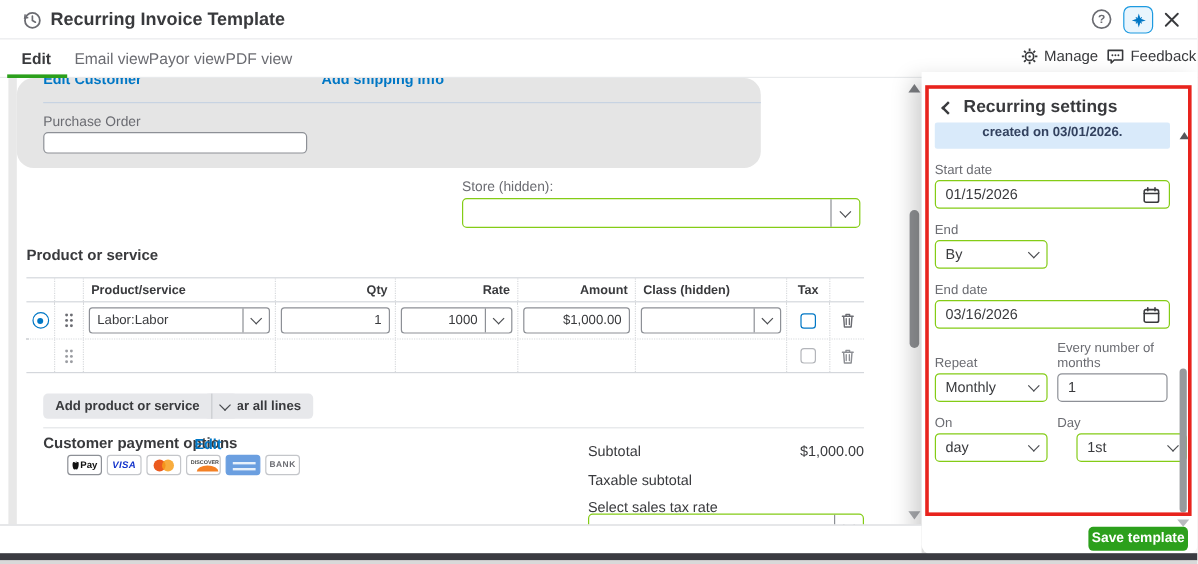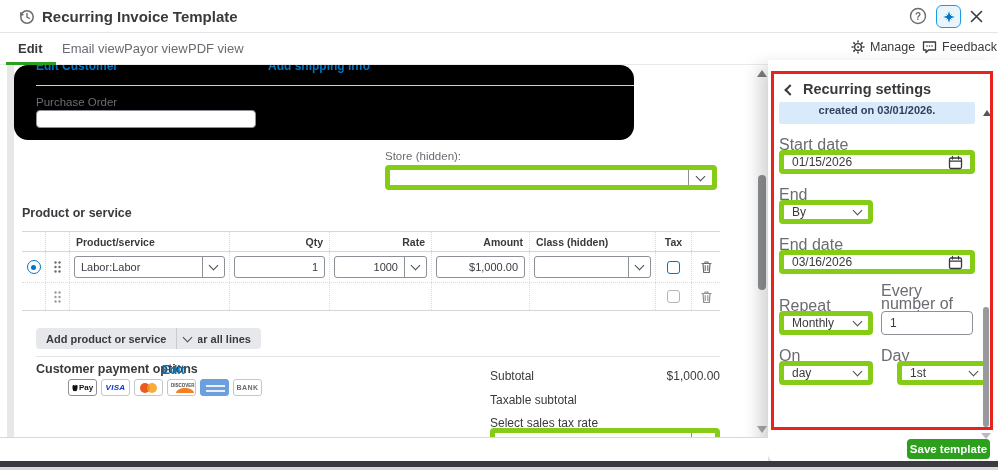--- a/index.html
+++ b/index.html
@@ -17,27 +17,27 @@
 
   
   .tabbar { position:absolute; left:0; top:33px; width:998px; height:32px; background:#fff; border-bottom:1px solid #e8eaec; }
   .tab { position:absolute; top:8px; font-size:13px; color:#6b6c72; cursor:pointer; }
   .tab.active { color:#393a3d; font-weight:700; }
   .tab-underline { position:absolute; left:6px; top:29px; width:50px; height:3px; background:#2ca01c; }
   .tab-action { position:absolute; top:7px; display:flex; align-items:flex-start; gap:5px; font-size:12.5px; color:#393a3d; cursor:pointer; }
 
   
   .left-strip { position:absolute; left:7px; top:65px; width:7px; height:372px; background:#e8e8e8; }
-  .blue-block { position:absolute; left:14px; top:65px; width:620px; height:75px; background:#000000; overflow:hidden;border-radius:14px; }
+  .blue-block { position:absolute; left:14px; top:65px; width:620px; height:75px; background:#e5e5e5; overflow:hidden;border-radius:14px; }
   .blue-link { position:absolute; font-size:12px; font-weight:700; color:#0077c5; cursor:pointer; }
   .blue-divider { position:absolute; left:22px; top:20px; width:680px; height:1px; background:#c7d3e2; }
   .field-label { position:absolute; font-size:11.5px; color:#6b6c72; }
   .text-input { position:absolute; border:1px solid #8d9096; border-radius:4px; background:#fff; font-family:"Liberation Sans",sans-serif; font-size:12px; color:#393a3d; padding:0 8px; }
 
-  .ctl { position:absolute; display:flex; align-items:center; border:5px solid #84cc16; border-radius:4px; background:#fff; font-size:12px; color:#393a3d; cursor:pointer; }
+  .ctl { position:absolute; display:flex; align-items:center; border:1px solid #84cc16; border-radius:4px; background:#fff; font-size:12px; color:#393a3d; cursor:pointer; }
   .ctl .ctl-text { flex:1; padding:0 8px; white-space:nowrap; overflow:hidden; }
   .ctl .chev-box { width:24px; align-self:stretch; border-left:1px solid #8d9096; display:flex; align-items:center; justify-content:center; }
   .ctl .chev-plain { width:22px; display:flex; align-items:center; justify-content:center; }
   .chevron { width:7px; height:7px; border-right:1.6px solid #4a4c50; border-bottom:1.6px solid #4a4c50; transform:rotate(45deg); margin-top:-3px; }
 
   .section-title { position:absolute; left:22px; top:206px; font-size:12.5px; font-weight:700; color:#393a3d; }
 
   
   .ptable { position:absolute; left:22px; top:231px; width:698px; }
   .trow { display:flex; }
@@ -63,21 +63,21 @@
   
   .gray-btn { position:absolute; top:328px; height:21px; display:flex; align-items:center; background:#e7e8eb; border:none; border-radius:4px; font-family:"Liberation Sans",sans-serif; font-size:11px; font-weight:700; color:#393a3d; cursor:pointer; }
   .gray-btn .seg { padding:0 10px; }
   .gray-btn .seg-chev { width:22px; align-self:stretch; border-left:1px solid #c9cbcf; display:flex; align-items:center; justify-content:center; }
 
   .hr-light { position:absolute; background:#e3e5e8; height:1px; }
 
   
   .pay-title { position:absolute; left:36px; top:362px; font-size:12.5px; font-weight:700; }
   .pay-edit { position:absolute; left:162px; top:363px; font-size:12px; font-weight:700; color:#0077c5; cursor:pointer; }
-  .badges { position:absolute; left:36px; top:379px; display:flex; gap:4px;padding-left:32px; }
+  .badges { position:absolute; left:24px; top:379px; display:flex; gap:4px;padding-left:32px; }
   .badge { width:29px; height:17px; border:1px solid #c4c6ca; border-radius:3px; background:#fff; display:flex; align-items:center; justify-content:center; overflow:hidden; position:relative; }
   .badge-applepay { border-color:#8d9096; font-size:8px; font-weight:700; color:#111; }
   .badge-visa { font-size:8px; font-weight:700; font-style:italic; color:#1434cb; letter-spacing:.3px; }
   .badge-mc .circ { width:10px; height:10px; border-radius:50%; position:absolute; top:3px; }
   .badge-mc .circ.red { left:5px; background:#eb5a1e; }
   .badge-mc .circ.org { left:12px; background:#f79e1b; opacity:.85; }
   .badge-disc { font-size:4.5px; font-weight:700; color:#4a4a4a; flex-direction:column; }
   .badge-disc .swoosh { position:absolute; bottom:2px; left:8px; width:18px; height:5px; background:#f48024; border-radius:50% 50% 0 0 / 100% 100% 0 0; }
   .badge-card { background:#6b9fe0; border-color:#6b9fe0; }
   .badge-card .line { position:absolute; left:5px; width:19px; height:2px; background:#e8f1fb; }
@@ -93,21 +93,21 @@
   .sb-arrow-up { position:absolute; width:0; height:0; border-left:5px solid transparent; border-right:5px solid transparent; border-bottom:7px solid #7d7f83; cursor:pointer; }
   .sb-arrow-down { position:absolute; width:0; height:0; border-left:5px solid transparent; border-right:5px solid transparent; border-top:7px solid #a9abaf; cursor:pointer; }
   .sb-thumb { position:absolute; background:#8f9194; border-radius:4px; cursor:grab; }
 
   
   .panel { position:absolute; left:768px; top:60px; width:230px; height:402px; background:#fff; border-radius:0 0 8px 8px; box-shadow:-8px 6px 18px rgba(0,0,0,.18); }
   .panel-back { position:absolute; left:786px; top:86px; width:8px; height:8px; border-left:2px solid #393a3d; border-bottom:2px solid #393a3d; transform:rotate(45deg); cursor:pointer; }
   .panel-title { position:absolute; left:803px; top:81px; font-size:14.5px; font-weight:700; color:#393a3d; }
   .info-box { position:absolute; left:779px; top:102px; width:196px; height:22px; background:#d9eafa; border-radius:2px; overflow:hidden; }
   .info-box span { position:absolute; left:0; right:0; top:2px; text-align:center; font-size:11px; font-weight:600; color:#32415e; }
-  .p-lbl { position:absolute; font-size:16px; color:#6b6c72; }
+  .p-lbl { position:absolute; font-size:11px; color:#6b6c72; }
   .cal-icon { margin-right:7px; cursor:pointer; }
   .red-annotation { position:absolute; left:771px; top:71px; width:222px; height:359px; border:3px solid #e8231d; pointer-events:none; z-index:40; }
   .panel-sb-thumb { position:absolute; left:983px; top:307px; width:6px; height:120px; background:#97999c; border-radius:3px; cursor:grab; }
   .panel-sb-up { position:absolute; left:983px; top:110px; width:0; height:0; border-left:4px solid transparent; border-right:4px solid transparent; border-bottom:6px solid #55565a; cursor:pointer; }
   .panel-sb-down { position:absolute; left:981px; top:433px; width:0; height:0; border-left:5px solid transparent; border-right:5px solid transparent; border-top:6px solid #b9bbbf; cursor:pointer; }
 
   
   .footer-left { position:absolute; left:0; top:437px; width:768px; height:24px; background:#fff; border-top:1px solid #d6d8db; z-index:30; }
   .save-btn { position:absolute; left:907px; top:439px; width:83px; height:20px; background:#2ca01c; border:none; border-radius:4px; color:#fff; font-family:"Liberation Sans",sans-serif; font-size:11.5px; font-weight:700; cursor:pointer; z-index:50; }
   .bottom-dark { position:absolute; left:0; top:461px; width:998px; height:6px; background:#3a3b41; z-index:60; }

